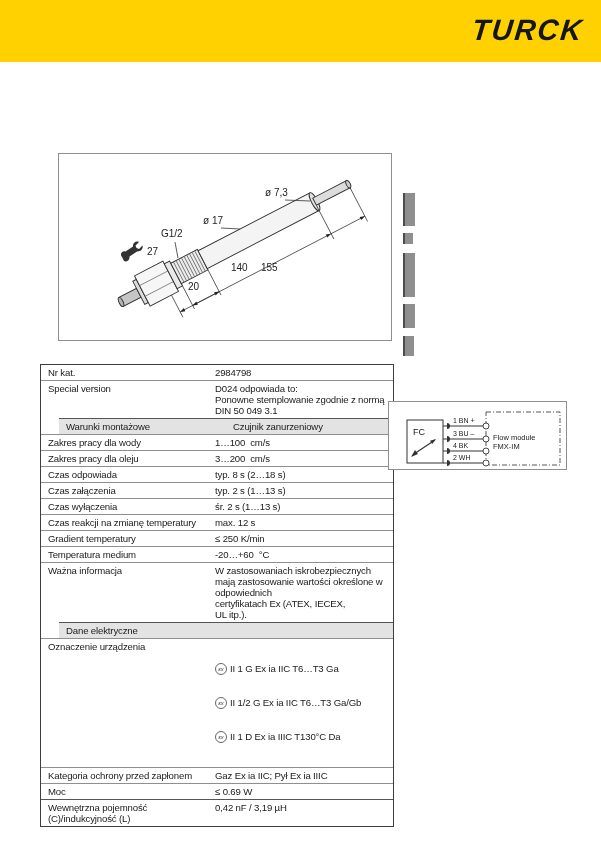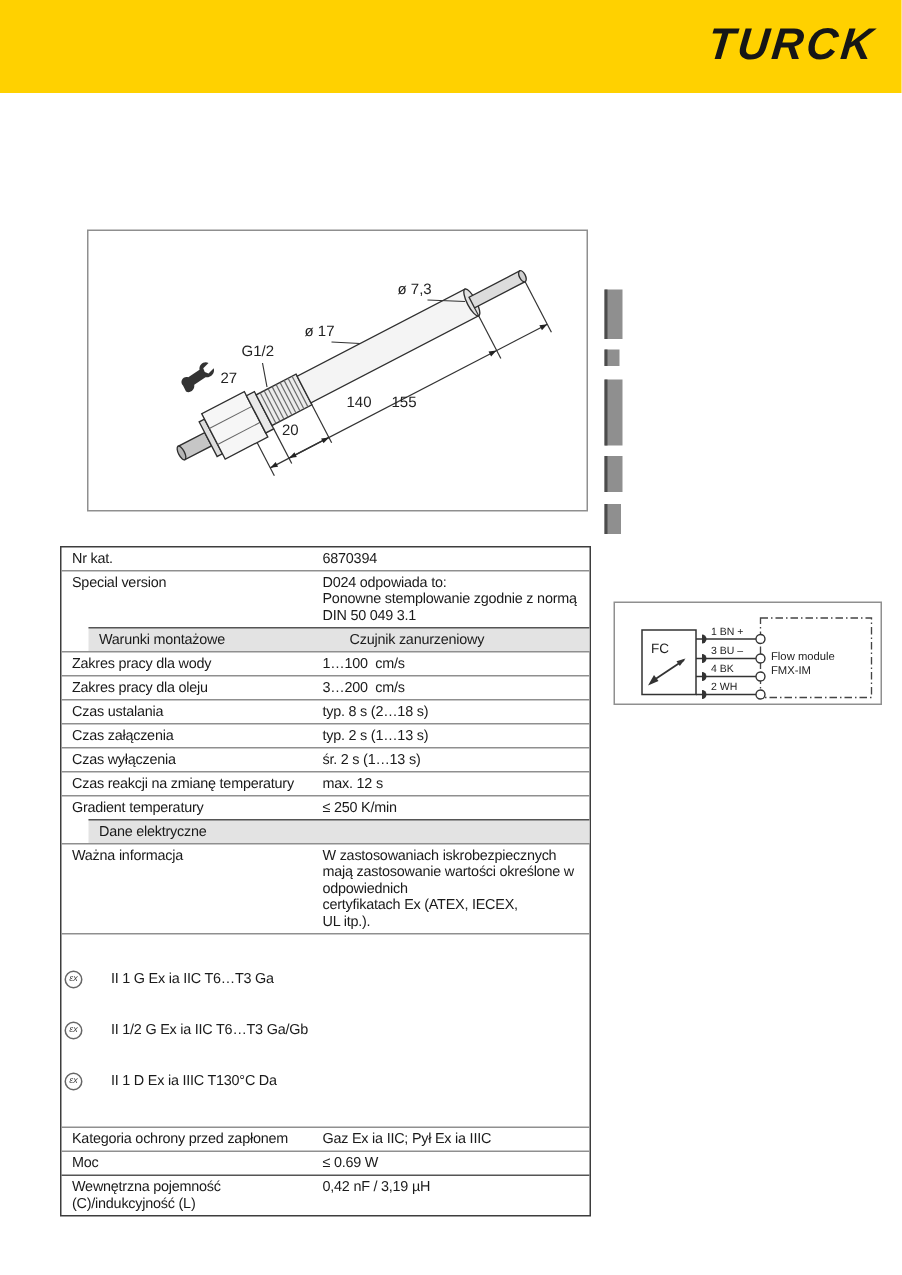--- a/index.html
+++ b/index.html
@@ -20,36 +20,36 @@
   .drawing-panel{
     position:absolute;left:58px;top:153px;width:332px;height:186px;
     background:#ffffff;border:1px solid #8f8f8f;text-align:center;
   }
   .drawing-panel svg{display:block;}
   svg text{font-family:"Liberation Sans",sans-serif;fill:#222;}
   
   .redacted{position:absolute;left:403px;background:#8f8f8f;border-left:2px solid #4c4c4c;}
   
   .wiring-panel{
-    position:absolute;left:409px;top:401px;width:177px;height:67px;
+    position:absolute;left:388px;top:401px;width:177px;height:67px;
     background:#ffffff;border:1px solid #8f8f8f;
   }
   
   .spec-table{
     position:absolute;left:40px;top:364px;width:352px;
     border:1.5px solid #3d3d3d;background:#fff;
     font-size:9.6px;line-height:11px;letter-spacing:-0.15px;
   }
   .t-row{display:flex;border-top:1px solid #8f8f8f;}
   .t-row:first-child{border-top:none;}
   .t-row.sec{background:#e3e3e3;border-top:1px solid #555;margin-left:18px;}
   .t-row.dark-top{border-top:1px solid #555;}
   .t-label{width:172px;flex:none;padding:2px 3px 2px 7px;box-sizing:border-box;}
   .t-value{flex:1;padding:2px 4px 2px 2px;white-space:pre-wrap;box-sizing:border-box;}
-  .ex-line{display:flex;align-items:center;gap:19px;line-height:12px;text-align:center;}
+  .ex-line{display:flex;align-items:center;gap:3px;line-height:12px;text-align:center;}
   .exi{
     width:10px;height:10px;border:1px solid #666;border-radius:50%;
     font-size:6px;font-style:italic;color:#444;flex:none;
     display:inline-flex;align-items:center;justify-content:center;letter-spacing:0;
   }
 </style>
 </head>
 <body>
 
 <div class="header">
@@ -122,73 +122,78 @@
 
 <div class="redacted" style="top:193px;width:10px;height:33px;"></div>
 <div class="redacted" style="top:233px;width:8px;height:11px;"></div>
 <div class="redacted" style="top:253px;width:10px;height:44px;"></div>
 <div class="redacted" style="top:304px;width:10px;height:24px;"></div>
 <div class="redacted" style="top:336px;width:9px;height:20px;"></div>
 
 <div class="spec-table">
   <div class="t-row">
     <div class="t-label">Nr kat.</div>
-    <div class="t-value">6870394</div>
+    <div class="t-value">2984798</div>
   </div>
   <div class="t-row">
     <div class="t-label">Special version</div>
     <div class="t-value">D024 odpowiada to:
 Ponowne stemplowanie zgodnie z normą
 DIN 50 049 3.1</div>
   </div>
   <div class="t-row sec">
     <div class="t-label">Warunki montażowe</div>
     <div class="t-value">Czujnik zanurzeniowy</div>
   </div>
   <div class="t-row">
     <div class="t-label">Zakres pracy dla wody</div>
     <div class="t-value">1…100  cm/s</div>
   </div>
   <div class="t-row">
     <div class="t-label">Zakres pracy dla oleju</div>
     <div class="t-value">3…200  cm/s</div>
   </div>
   <div class="t-row">
-    <div class="t-label">Czas ustalania</div>
+    <div class="t-label">Czas odpowiada</div>
     <div class="t-value">typ. 8 s (2…18 s)</div>
   </div>
   <div class="t-row">
     <div class="t-label">Czas załączenia</div>
     <div class="t-value">typ. 2 s (1…13 s)</div>
   </div>
   <div class="t-row">
     <div class="t-label">Czas wyłączenia</div>
     <div class="t-value">śr. 2 s (1…13 s)</div>
   </div>
   <div class="t-row">
     <div class="t-label">Czas reakcji na zmianę temperatury</div>
     <div class="t-value">max. 12 s</div>
   </div>
   <div class="t-row">
     <div class="t-label">Gradient temperatury</div>
     <div class="t-value">≤ 250 K/min</div>
   </div>
-  <div class="t-row sec">
-    <div class="t-label">Dane elektryczne</div>
-    <div class="t-value"></div>
+  <div class="t-row">
+    <div class="t-label">Temperatura medium</div>
+    <div class="t-value">-20…+60  °C</div>
   </div>
   <div class="t-row">
     <div class="t-label">Ważna informacja</div>
     <div class="t-value">W zastosowaniach iskrobezpiecznych
 mają zastosowanie wartości określone w
 odpowiednich
 certyfikatach Ex (ATEX, IECEX,
 UL itp.).</div>
   </div>
-  <div class="t-row">
+  <div class="t-row sec">
+    <div class="t-label">Dane elektryczne</div>
+    <div class="t-value"></div>
+  </div>
+  <div class="t-row">
+    <div class="t-label">Oznaczenie urządzenia</div>
     <div class="t-value">
       <div class="ex-line">
         <span class="exi">εx</span>
         <span>II 1 G Ex ia IIC T6…T3 Ga</span>
       </div>
       <div class="ex-line">
         <span class="exi">εx</span>
         <span>II 1/2 G Ex ia IIC T6…T3 Ga/Gb</span>
       </div>
       <div class="ex-line">

